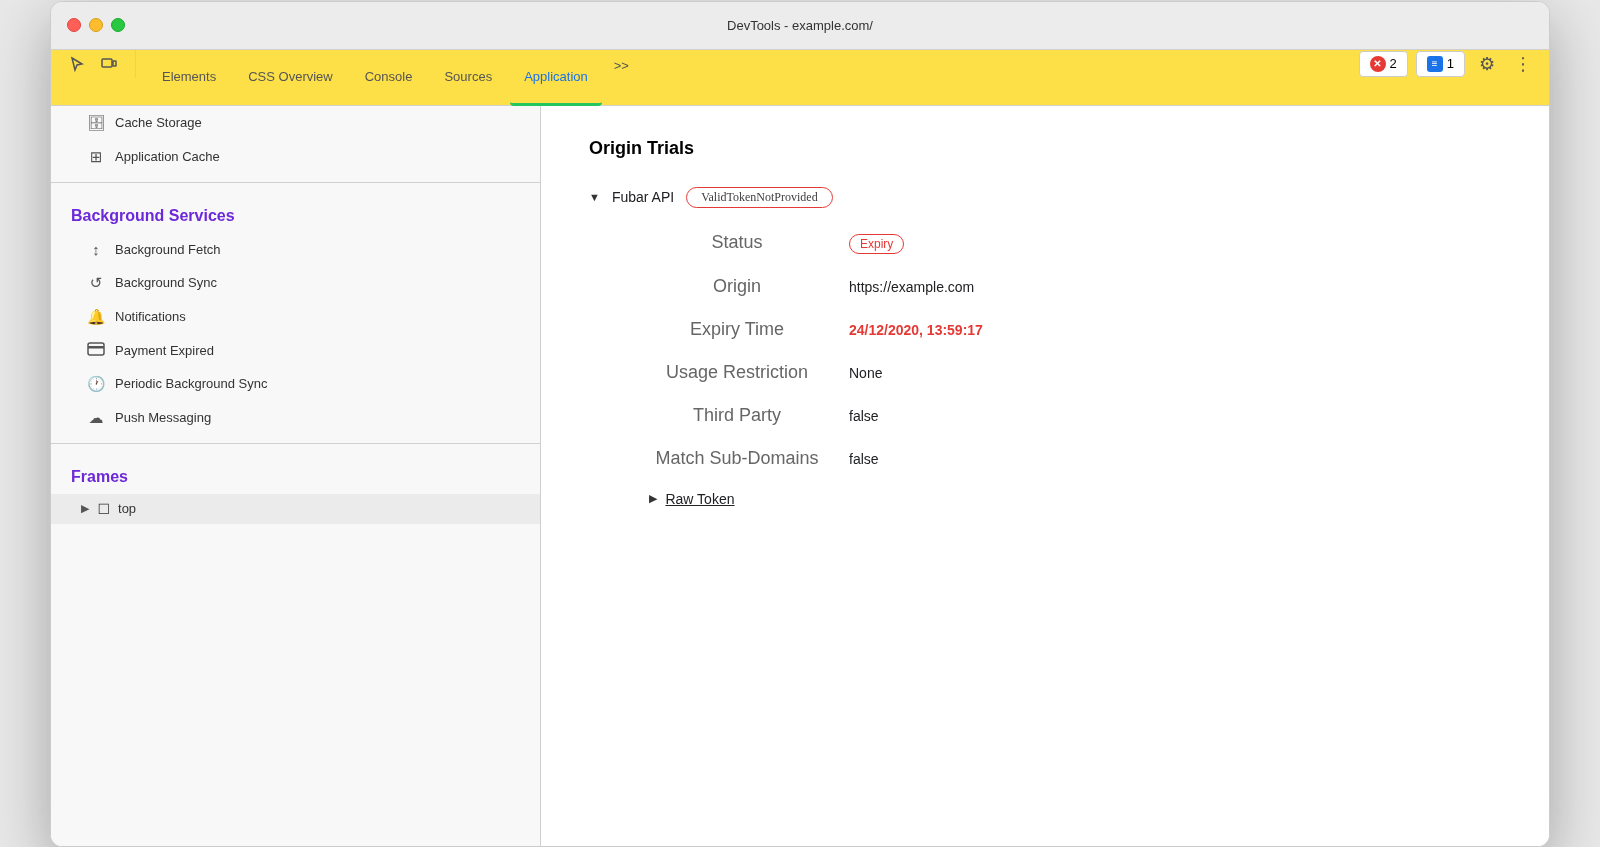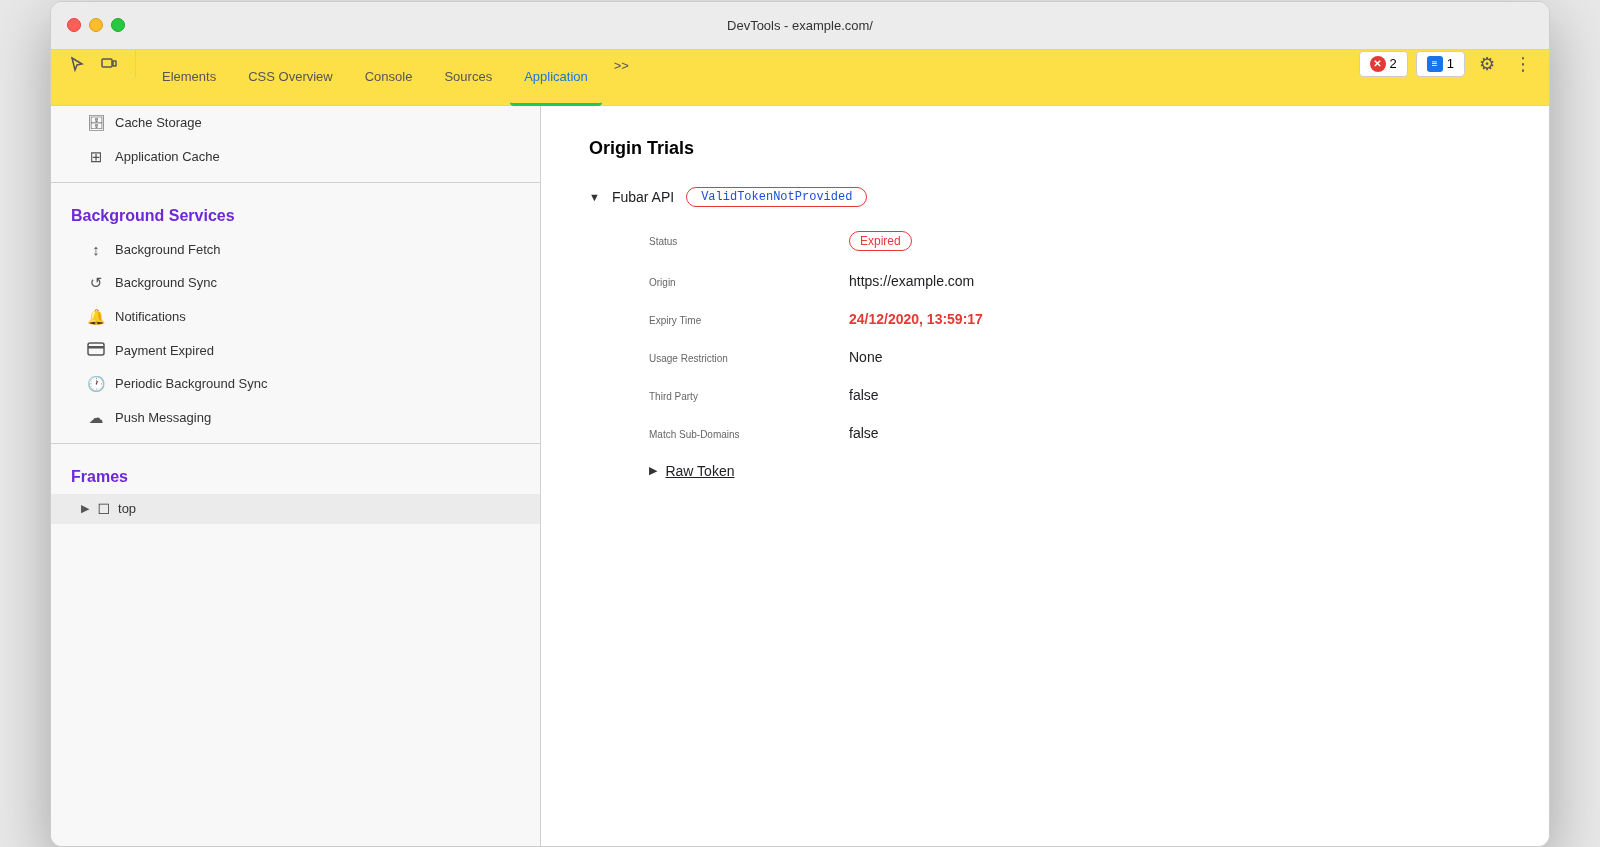--- a/index.html
+++ b/index.html
@@ -224,36 +224,36 @@
     }
     .api-name {
       font-size: 14px;
       color: #202124;
     }
     .token-badge {
       border: 1.5px solid #e53935;
       border-radius: 12px;
       padding: 2px 14px;
       font-size: 12px;
-      color: #1d4ed8;
-      font-family: Liberation Mono, monospace;
+      color: #404040;
+      font-family: Liberation Serif, serif;
     }
     .detail-table {
       margin-left: 60px;
     }
     .detail-row {
       display: flex;
       margin-bottom: 22px;
       align-items: baseline;
     }
     .detail-label {
-      font-size: 10px;
+      font-size: 18px;
       color: #666;
       min-width: 200px;
-      text-align: left;
+      text-align: center;
       padding-right: 24px;
     }
     .detail-value {
       font-size: 14px;
       color: #202124;
     }
     .detail-value.expired-badge {
       border: 1.5px solid #e53935;
       border-radius: 12px;
       padding: 2px 10px;
@@ -404,21 +404,21 @@
 
       <div class="api-row">
         <span class="triangle-down">▼</span>
         <span class="api-name">Fubar API</span>
         <span class="token-badge">ValidTokenNotProvided</span>
       </div>
 
       <div class="detail-table">
         <div class="detail-row">
           <span class="detail-label">Status</span>
-          <span class="detail-value expired-badge">Expired</span>
+          <span class="detail-value expired-badge">Expiry</span>
         </div>
         <div class="detail-row">
           <span class="detail-label">Origin</span>
           <span class="detail-value">https://example.com</span>
         </div>
         <div class="detail-row">
           <span class="detail-label">Expiry Time</span>
           <span class="detail-value red">24/12/2020, 13:59:17</span>
         </div>
         <div class="detail-row">

